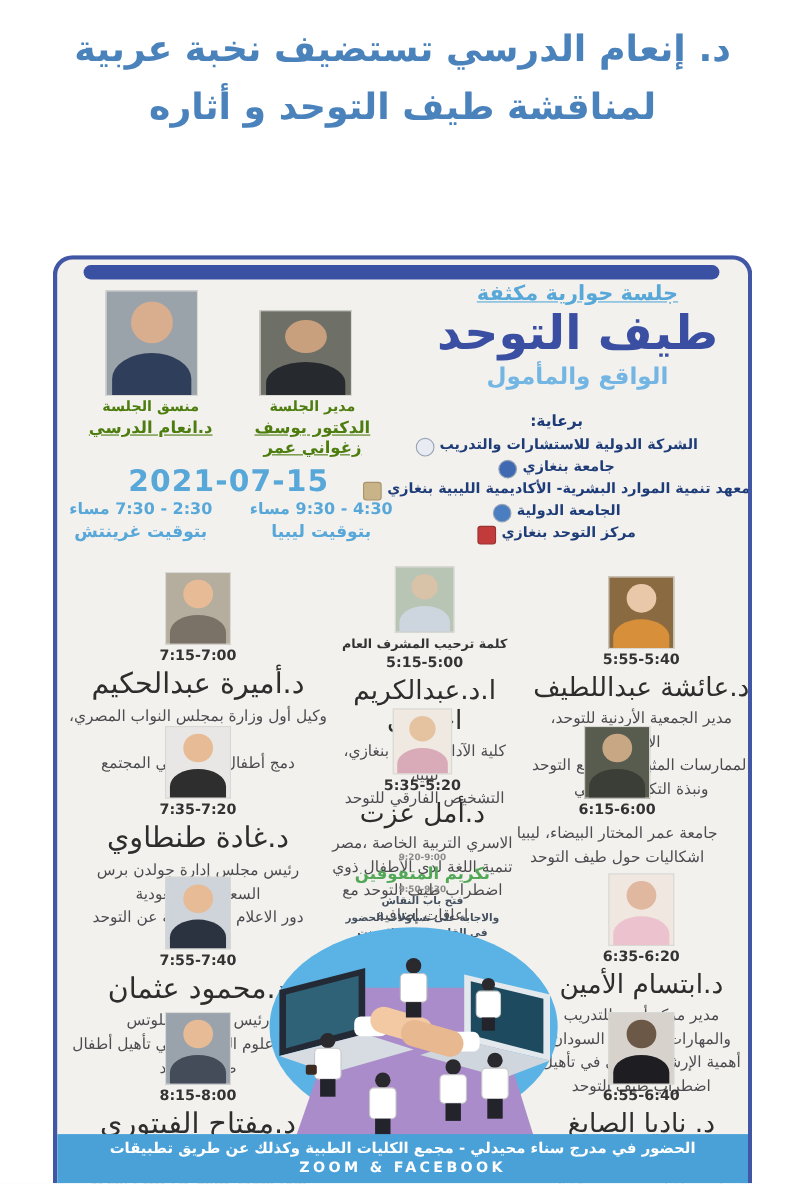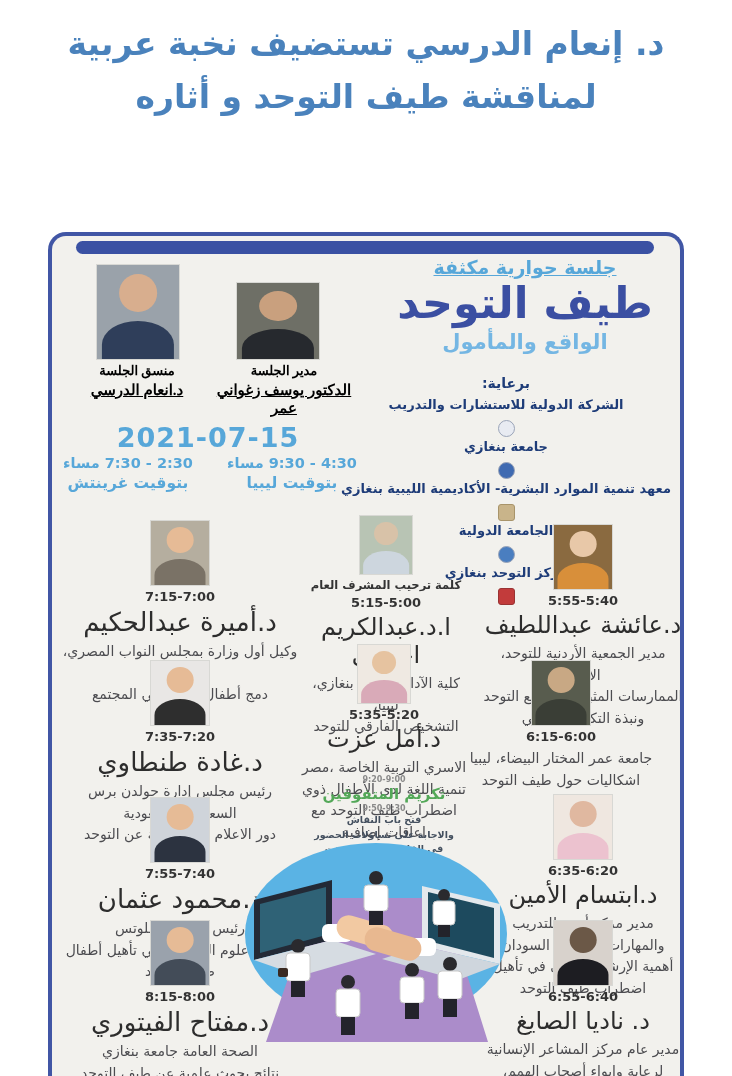--- a/index.html
+++ b/index.html
@@ -26,31 +26,31 @@
   .photo{width:58px;height:64px;margin:0 auto;background:var(--pbg,#b9b3a8);position:relative;
          overflow:hidden;border:1px solid #d8d8d4;}
   .photo::before{content:"";position:absolute;top:10%;left:50%;transform:translateX(-50%);
                  width:46%;height:40%;border-radius:50%;background:var(--phd,#e6bb96);}
   .photo::after{content:"";position:absolute;bottom:-10%;left:50%;transform:translateX(-50%);
                 width:88%;height:50%;border-radius:50% 50% 0 0;background:var(--pcl,#555);}
   .photo.big{width:82px;height:94px;}
   .photo.wide{width:82px;height:76px;}
   .photo-coordinator{position:absolute;left:44px;top:28px;}
   .photo-moderator{position:absolute;left:184px;top:46px;}
-  .person-label{position:absolute;text-align:center;direction:rtl;color:#000000;font-family:Liberation Serif, serif;}
+  .person-label{position:absolute;text-align:center;direction:rtl;color:#4d7c0f;}
   .lbl-coordinator{left:12px;top:127px;width:146px;}
   .lbl-moderator{left:150px;top:127px;width:164px;}
   .role{font-size:13px;font-weight:bold;}
   .pname{font-size:15px;font-weight:bold;text-decoration:underline;margin-top:2px;}
   
   .sponsors{position:absolute;top:137px;right:6px;width:336px;display:flex;flex-direction:column;
             align-items:center;direction:rtl;color:var(--sponsor-blue);font-weight:bold;font-size:13px;
             line-height:1.55;}
   .sponsor-heading{font-size:14px;}
-  .sponsor-row{display:flex;align-items:center;gap:5px;white-space:nowrap;flex-direction:column;}
+  .sponsor-row{display:flex;align-items:flex-end;gap:5px;white-space:nowrap;}
   .logo{width:15px;height:15px;border-radius:50%;flex:none;border:1px solid #9aa4b8;background:#e8ebf2;}
   .sponsor-row:nth-of-type(2) .logo{background:#e8ebf2;}
   .sponsor-row:nth-of-type(3) .logo{background:#3f6ab1;}
   .sponsor-row:nth-of-type(4) .logo{background:#c9b48a;border-radius:3px;border-color:#a8946a;}
   .sponsor-row:nth-of-type(5) .logo{background:#4a7ec0;}
   .sponsor-row:nth-of-type(6) .logo{background:#c23b3b;border-radius:3px;border-color:#933;}
   .sponsor-row:nth-of-type(7) .logo{background:#e0b23a;border-radius:3px;border-color:#3f6ab1;}
   
   .date{position:absolute;left:34px;top:186px;width:244px;text-align:center;font-size:27px;
         font-weight:bold;color:var(--light-blue);letter-spacing:1px;}
@@ -300,15 +300,19 @@
             <rect x="169" y="163" width="14" height="16" fill="#23232b"></rect>
           </g>
         <g>
             <circle cx="214" cy="124" r="7" fill="#2a2a2e"></circle>
             <rect x="202" y="131" width="24" height="28" rx="4" fill="#fff" stroke="#c8c8c8"></rect>
             <rect x="207" y="159" width="14" height="18" fill="#23232b"></rect>
           </g>
       </svg>
     </div>
 
+    <div class="footer">
+      <div class="f1">الحضور في مدرج سناء محيدلي - مجمع الكليات الطبية وكذلك عن طريق تطبيقات</div>
+      <div class="f2">ZOOM &amp; FACEBOOK</div>
+    </div>
 
   </div>
 </div>
 
 </body></html>

